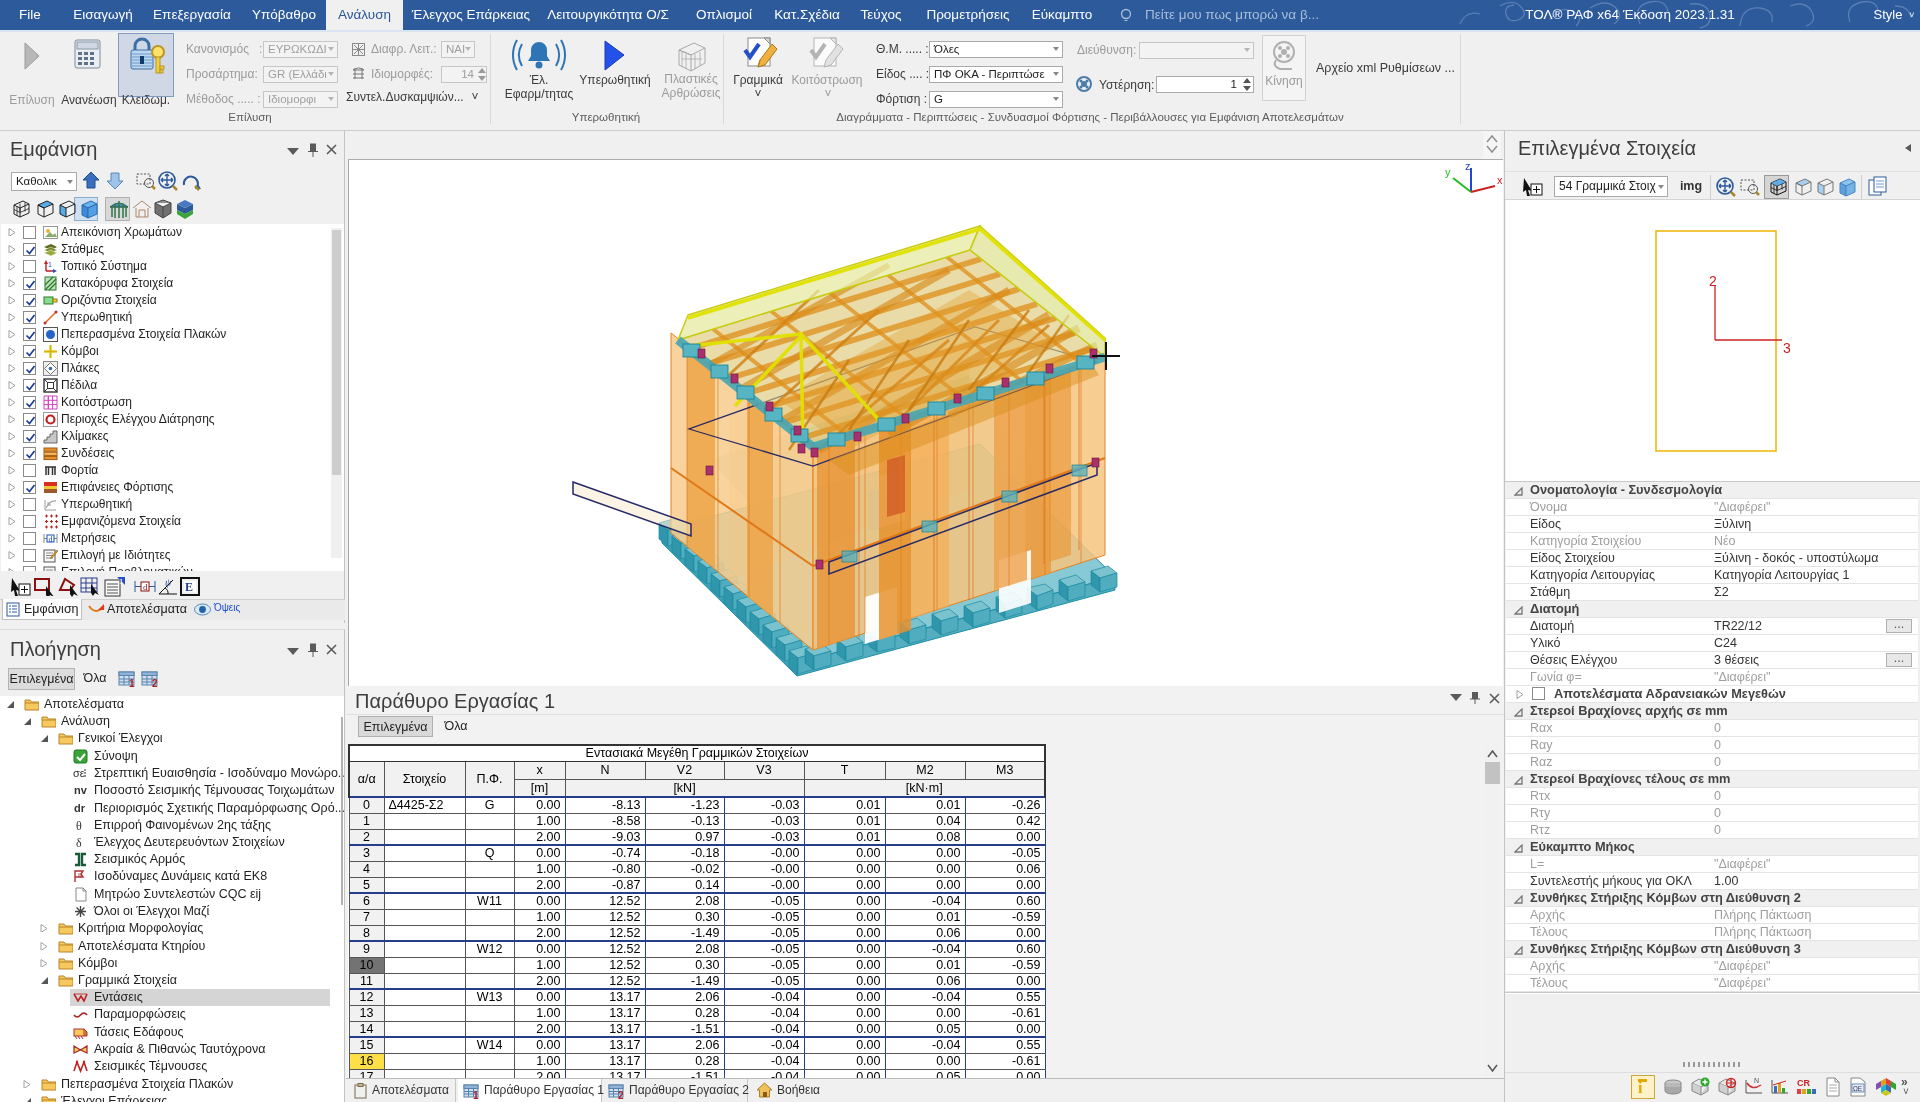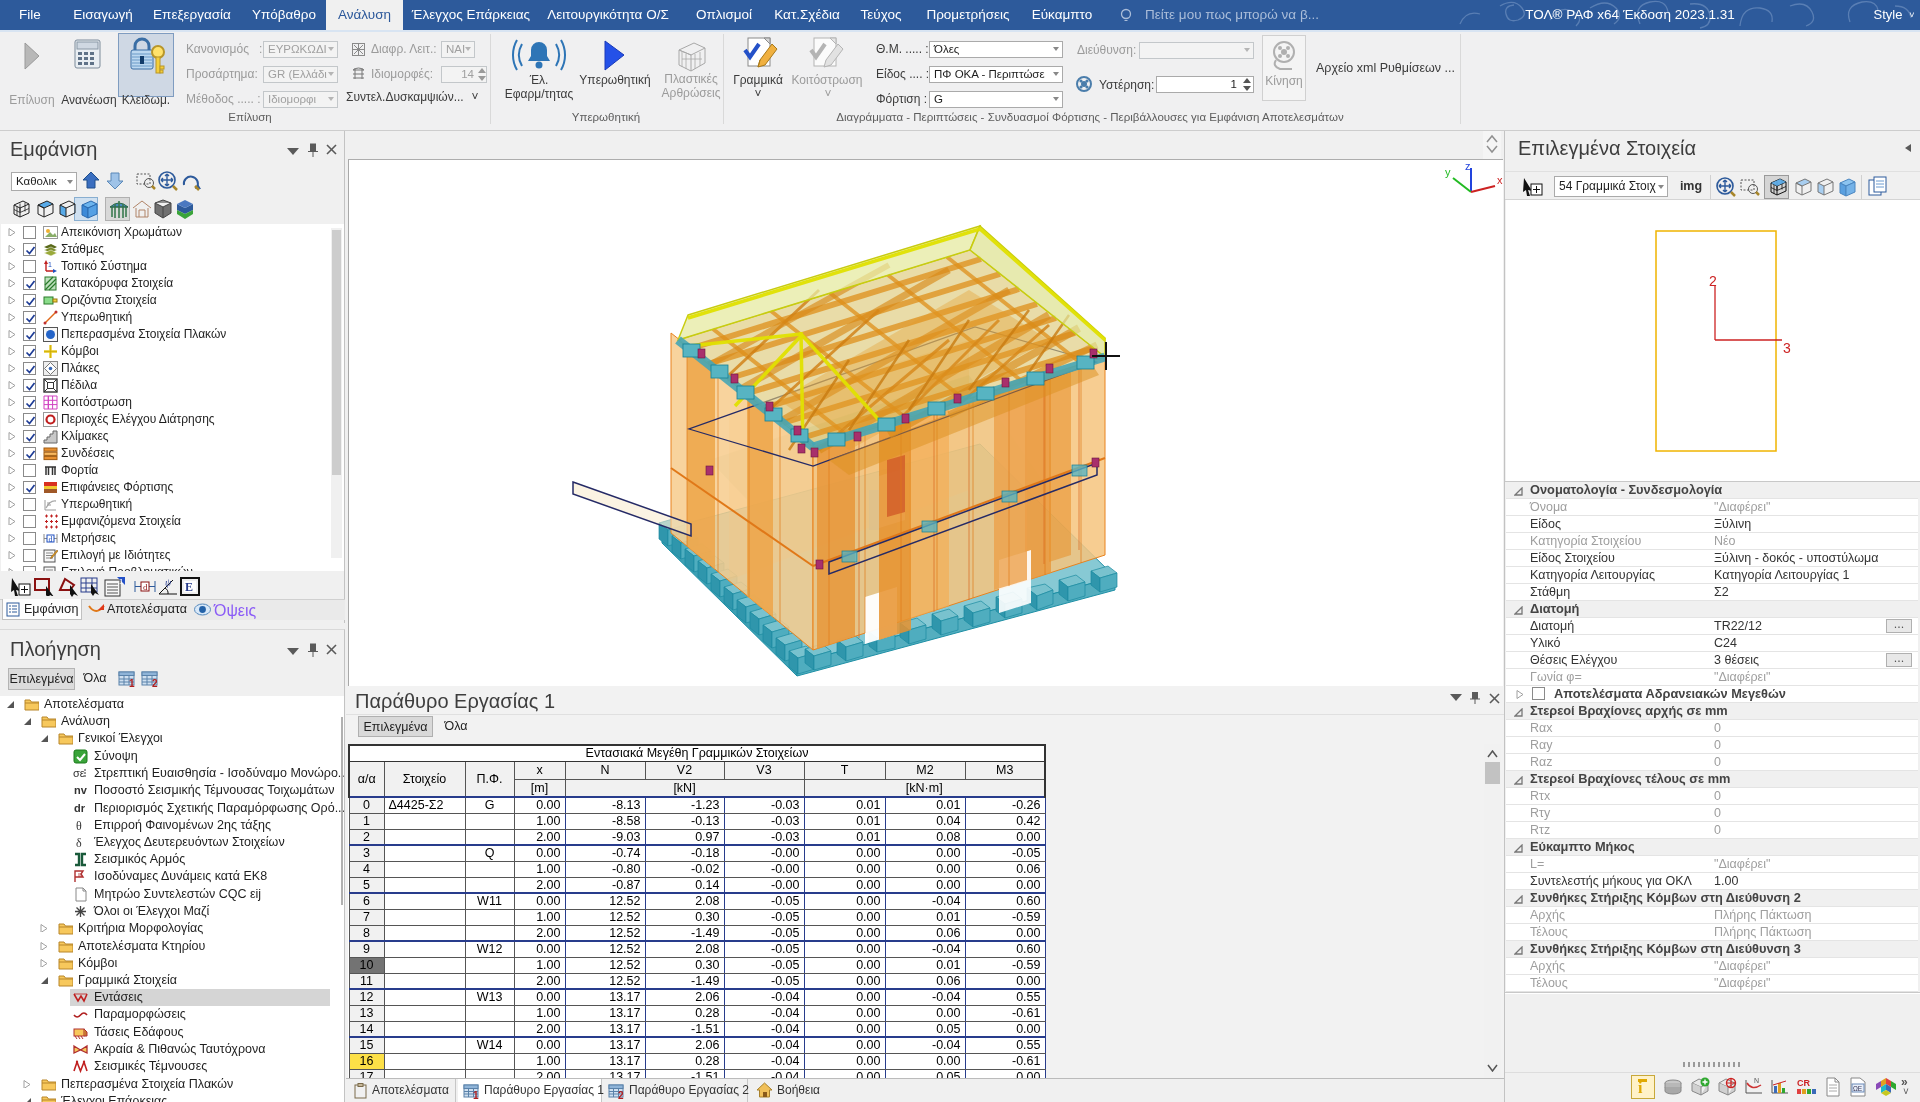--- a/index.html
+++ b/index.html
@@ -667,21 +667,21 @@
   <div class="abs" style="left:24px;top:471px;font-size:12.5px;color:#222">Εμφάνιση</div>
   <svg class="abs" style="left:88px;top:471px" width="17" height="15" fill="none">
       <path d="M1,4 Q8,14 16,4" stroke="#e07818" stroke-width="2"></path>
       <polygon points="10,8 16,2 16,8" fill="#e03818"></polygon>
     </svg>
   <div class="abs" style="left:107px;top:471px;font-size:12.5px;color:#222">Αποτελέσματα</div>
   <svg class="abs" style="left:194px;top:471px" width="17" height="15">
       <ellipse cx="8.5" cy="7.5" rx="8" ry="5.5" fill="#d8e8f8" stroke="#5588bb"></ellipse>
       <circle cx="8.5" cy="7.5" r="3.4" fill="#2462a8"></circle>
     </svg>
-  <div class="abs" style="left:214px;top:471px;font-size:16px;color:#8b5cf6">Όψεις</div>
+  <div class="abs" style="left:214px;top:471px;font-size:10px;color:#1d4ed8">Όψεις</div>
 </div>
 
 <div id="plo">
   <div class="ptitle" style="position:absolute;left:10px;top:8px">Πλοήγηση</div>
   <svg class="abs" style="left:287px;top:18px" width="12" height="7">
       <polygon points="0,0 12,0 6,7" fill="#5a5a5a"></polygon>
     </svg>
   <svg class="abs" style="left:308px;top:13px" width="10" height="14" stroke="#5a5a5a" fill="none">
       <rect x="2.5" y="1" width="5" height="7" fill="#5a5a5a"></rect>
       <line x1="0" y1="8.5" x2="10" y2="8.5"></line>

